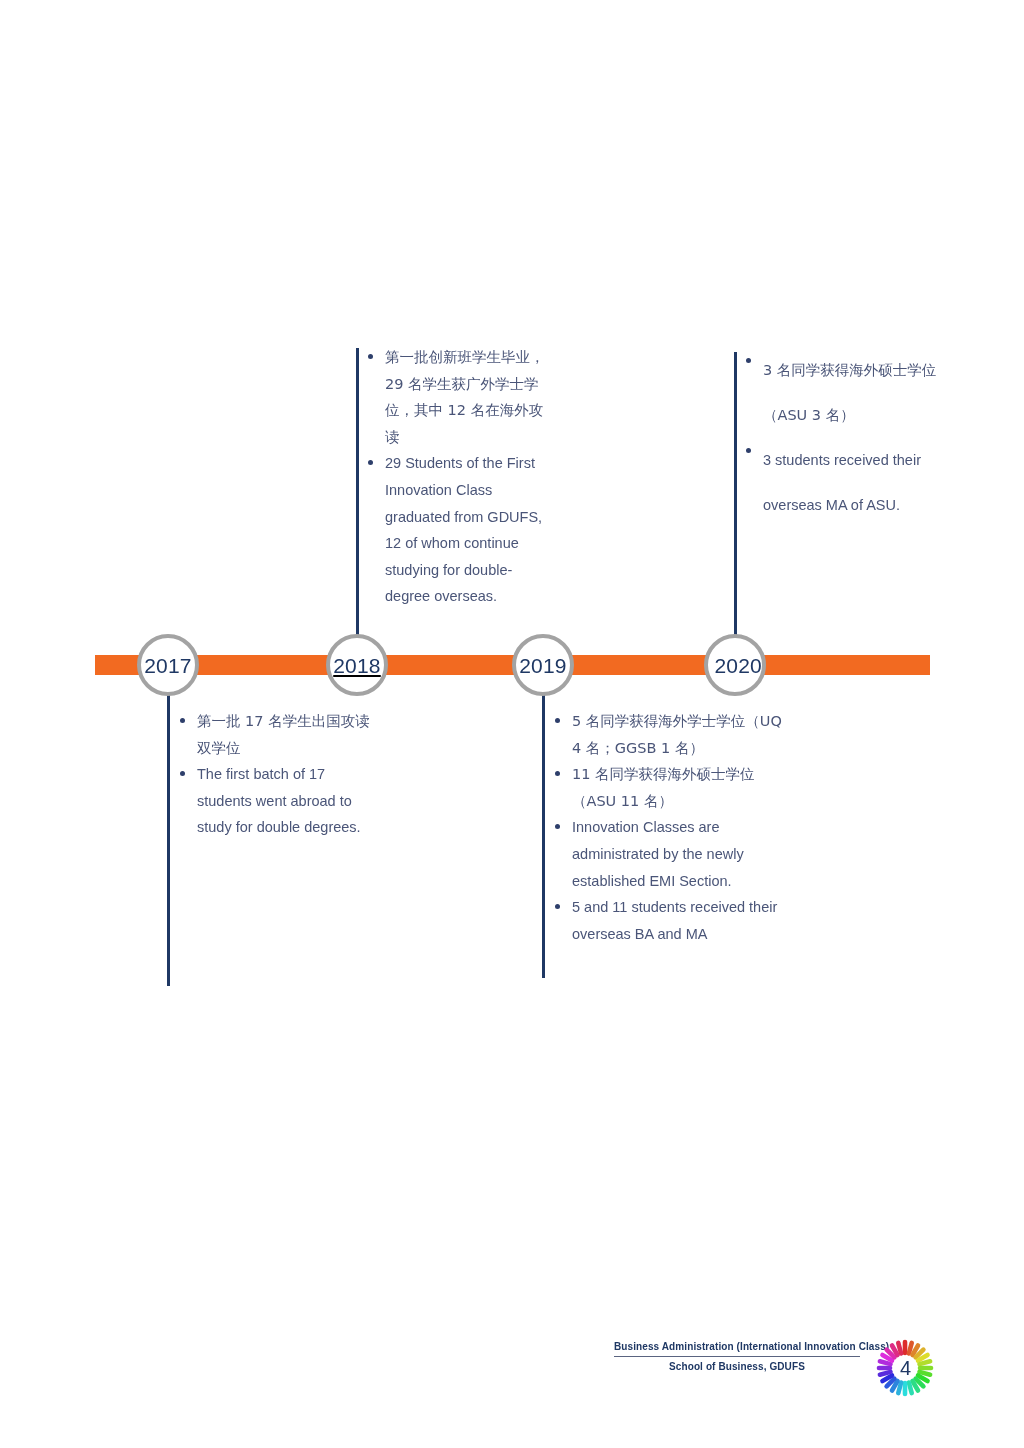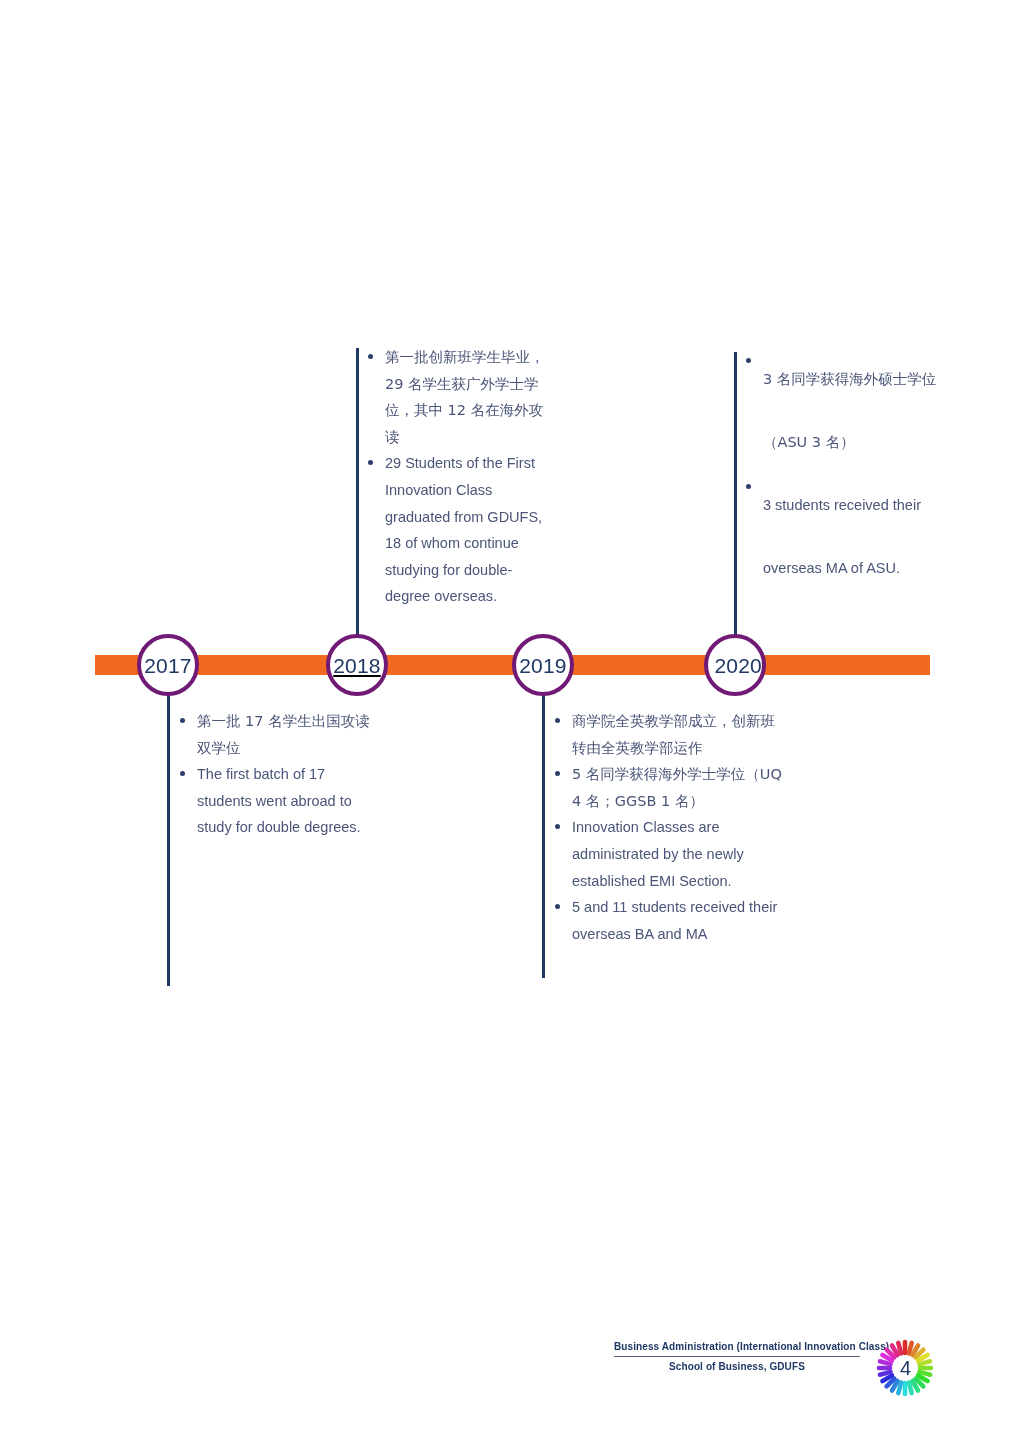--- a/index.html
+++ b/index.html
@@ -30,21 +30,21 @@
     background: #F26A21;
     z-index: 1;
   }
 
   .year-node {
     position: absolute;
     width: 62px;
     height: 62px;
     border-radius: 50%;
     background: #ffffff;
-    border: 4px solid #701a75;
+    border: 4px solid #a3a3a3;
     box-sizing: border-box;
     z-index: 3;
     display: flex;
     align-items: center;
     justify-content: center;
   }
   .year-node .year-label {
     color: #1F3864;
     font-size: 21px;
     letter-spacing: 0.2px;
@@ -97,21 +97,21 @@
   .block li .txt {
     display: block;
     font-size: 14.5px;
   }
 
   
   .lead-normal li .txt { line-height: 26.6px; }
   .lead-normal li { margin-bottom: 0px; }
 
   
-  .lead-wide li .txt { line-height: 63px; }
+  .lead-wide li .txt { line-height: 45px; }
   .lead-wide li { margin-bottom: 0px; }
 
   .cjk { font-family: "DejaVu Sans", "Liberation Sans", sans-serif; }
 
   .b2018 { left: 360px; top: 344px;  width: 196px; }
   .b2020 { left: 738px; top: 348px;  width: 210px; }
   .b2017 { left: 172px; top: 708px;  width: 206px; }
   .b2019 { left: 547px; top: 708px;  width: 240px; }
 
   
@@ -187,21 +187,21 @@
   <div class="year-node n2020">
     <span class="year-label">2020</span>
   </div>
 
   <div class="block b2018 lead-normal">
     <ul>
       <li>
         <span class="txt cjk">第一批创新班学生毕业，29 名学生获广外学士学位，其中 12 名在海外攻读</span>
       </li>
       <li>
-        <span class="txt">29 Students of the First Innovation Class graduated from GDUFS, 18 of whom continue studying for double-degree overseas.</span>
+        <span class="txt">29 Students of the First Innovation Class graduated from GDUFS, 12 of whom continue studying for double-degree overseas.</span>
       </li>
     </ul>
   </div>
 
   <div class="block b2020 lead-wide">
     <ul>
       <li>
         <span class="txt cjk">3 名同学获得海外硕士学位（ASU 3 名）</span>
       </li>
       <li>
@@ -217,24 +217,24 @@
       </li>
       <li>
         <span class="txt">The first batch of 17 students went abroad to study for double degrees.</span>
       </li>
     </ul>
   </div>
 
   <div class="block b2019 lead-normal">
     <ul>
       <li>
-        <span class="txt cjk">商学院全英教学部成立，创新班转由全英教学部运作</span>
-      </li>
-      <li>
         <span class="txt cjk">5 名同学获得海外学士学位（UQ 4 名；GGSB 1 名）</span>
+      </li>
+      <li>
+        <span class="txt cjk">11 名同学获得海外硕士学位（ASU 11 名）</span>
       </li>
       <li>
         <span class="txt">Innovation Classes are administrated by the newly established EMI Section.</span>
       </li>
       <li>
         <span class="txt">5 and 11 students received their overseas BA and MA</span>
       </li>
     </ul>
   </div>
 

